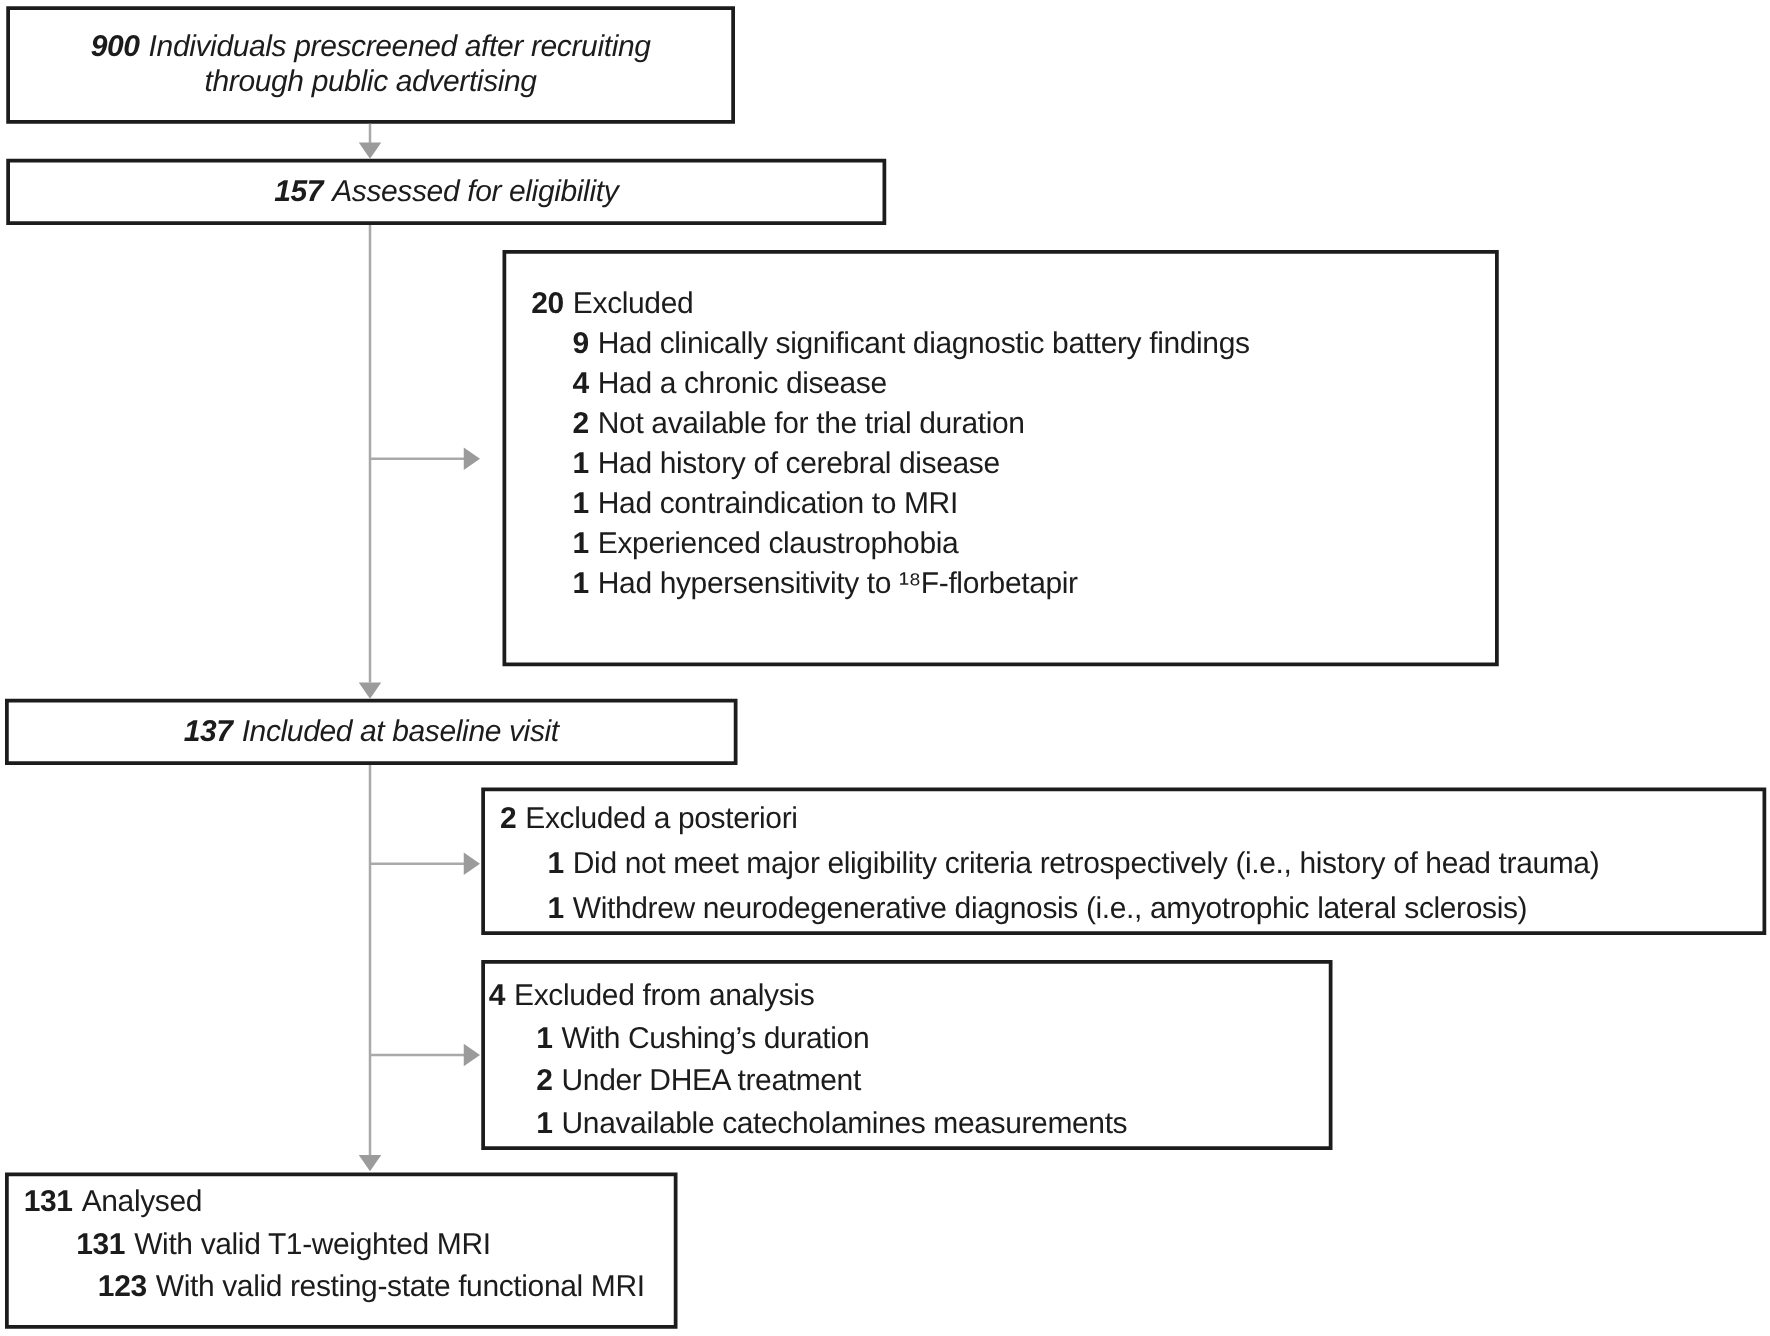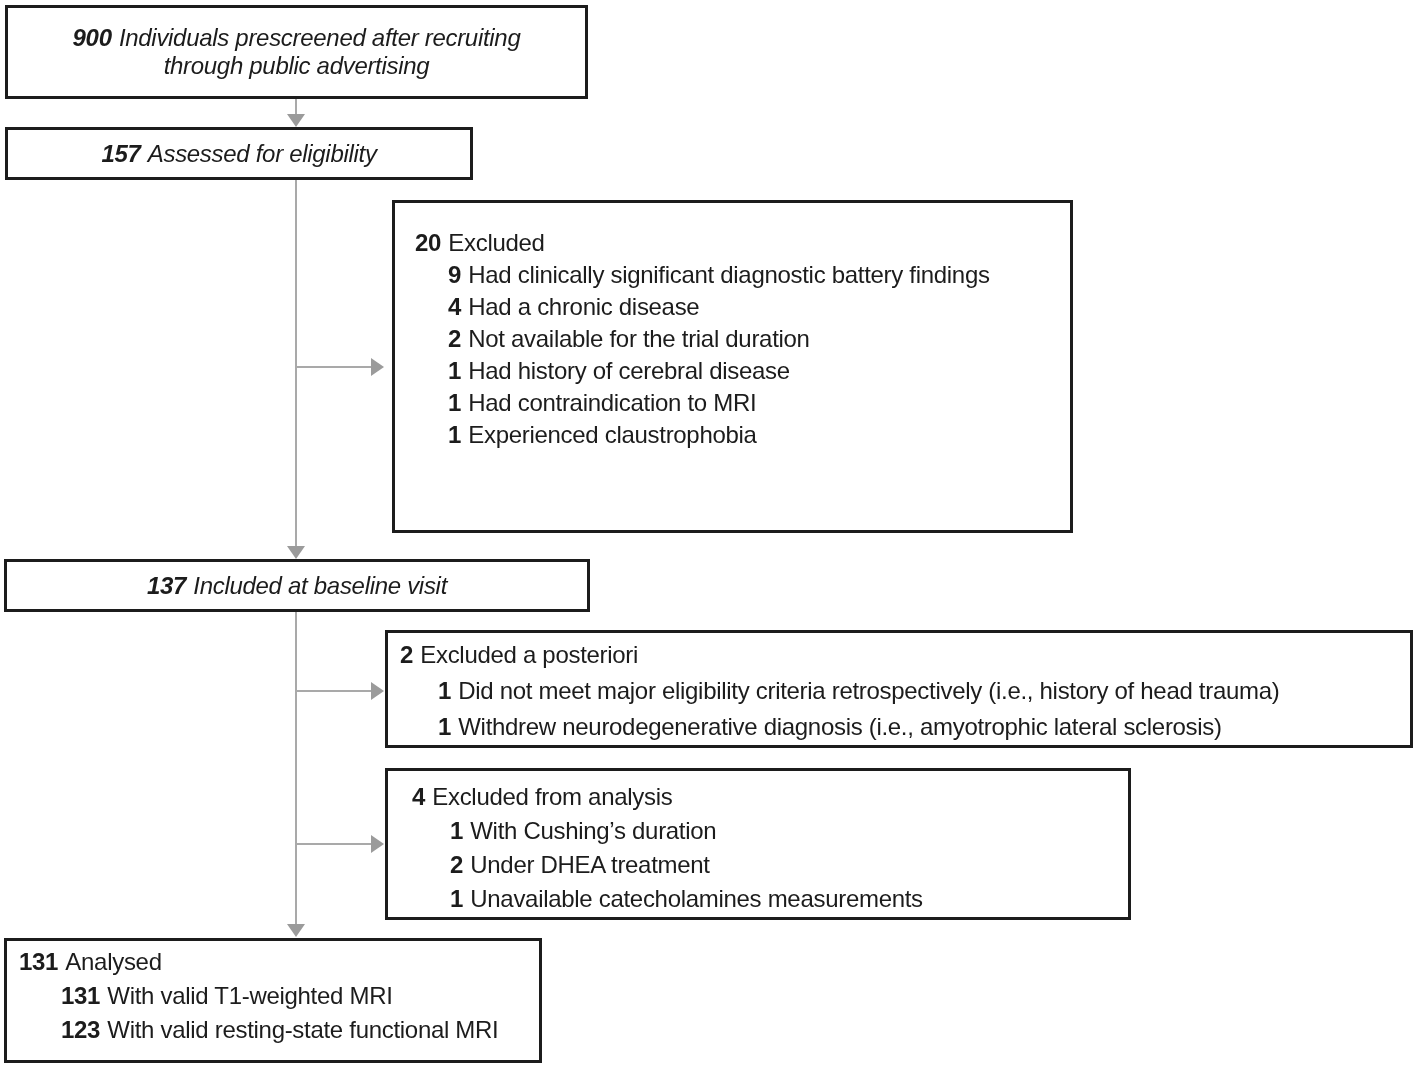--- a/index.html
+++ b/index.html
@@ -53,52 +53,55 @@
 
 <div class="box center-box" style="left:5px; top:5px; width:583px; height:94px;">
   <div class="wrap">
     <b class="num">900</b><span>Individuals prescreened after recruiting through public advertising</span>
   </div>
 </div>
 
 <div class="vline" style="left:295px; top:99px; height:16px;"></div>
 <div class="head-down" style="left:287px; top:114px;"></div>
 
-<div class="box center-box" style="left:5px; top:127px; width:468px; height:53px;">
+<div class="box center-box" style="left:5px; top:127px; width:704px; height:53px;">
   <div>
     <b class="num">157</b><span>Assessed for eligibility</span>
   </div>
 </div>
 
 <div class="vline" style="left:295px; top:180px; height:366px;"></div>
 <div class="head-down" style="left:287px; top:546px;"></div>
 <div class="hline" style="left:296px; top:366px; width:76px;"></div>
 <div class="head-right" style="left:371px; top:358px;"></div>
 
-<div class="box" style="left:392px; top:200px; width:681px; height:333px; padding:24px 8px 0 20px;">
+<div class="box" style="left:402px; top:200px; width:797px; height:333px; padding:24px 8px 0 20px;">
   <div class="line" style="line-height:32px;">
     <b class="num">20</b><span>Excluded</span>
   </div>
   <div class="line sub" style="line-height:32px; margin-left:33px;">
     <b class="num">9</b><span>Had clinically significant diagnostic battery findings</span>
   </div>
   <div class="line sub" style="line-height:32px; margin-left:33px;">
     <b class="num">4</b><span>Had a chronic disease</span>
   </div>
   <div class="line sub" style="line-height:32px; margin-left:33px;">
     <b class="num">2</b><span>Not available for the trial duration</span>
   </div>
   <div class="line sub" style="line-height:32px; margin-left:33px;">
     <b class="num">1</b><span>Had history of cerebral disease</span>
   </div>
   <div class="line sub" style="line-height:32px; margin-left:33px;">
     <b class="num">1</b><span>Had contraindication to MRI</span>
   </div>
   <div class="line sub" style="line-height:32px; margin-left:33px;">
     <b class="num">1</b><span>Experienced claustrophobia</span>
+  </div>
+  <div class="line sub" style="line-height:32px; margin-left:33px;">
+    <b class="num">1</b><span>Had hypersensitivity to ¹⁸F-florbetapir</span>
   </div>
 </div>
 
 <div class="box center-box" style="left:4px; top:559px; width:586px; height:53px;">
   <div>
     <b class="num">137</b><span>Included at baseline visit</span>
   </div>
 </div>
 
 <div class="vline" style="left:295px; top:612px; height:312px;"></div>
@@ -113,21 +116,21 @@
     <b class="num">2</b><span>Excluded a posteriori</span>
   </div>
   <div class="line sub" style="line-height:36px; margin-left:38px;">
     <b class="num">1</b><span>Did not meet major eligibility criteria retrospectively (i.e., history of head trauma)</span>
   </div>
   <div class="line sub" style="line-height:36px; margin-left:38px;">
     <b class="num">1</b><span>Withdrew neurodegenerative diagnosis (i.e., amyotrophic lateral sclerosis)</span>
   </div>
 </div>
 
-<div class="box" style="left:385px; top:768px; width:746px; height:152px; padding:9px 8px 0 24px;">
+<div class="box" style="left:385px; top:768px; width:681px; height:152px; padding:9px 8px 0 3px;">
   <div class="line" style="line-height:34px;">
     <b class="num">4</b><span>Excluded from analysis</span>
   </div>
   <div class="line sub" style="line-height:34px; margin-left:38px;">
     <b class="num">1</b><span>With Cushing’s duration</span>
   </div>
   <div class="line sub" style="line-height:34px; margin-left:38px;">
     <b class="num">2</b><span>Under DHEA treatment</span>
   </div>
   <div class="line sub" style="line-height:34px; margin-left:38px;">
@@ -135,16 +138,16 @@
   </div>
 </div>
 
 <div class="box" style="left:4px; top:938px; width:538px; height:125px; padding:4px 6px 0 12px;">
   <div class="line" style="line-height:34px;">
     <b class="num">131</b><span>Analysed</span>
   </div>
   <div class="line sub" style="line-height:34px; margin-left:42px;">
     <b class="num">131</b><span>With valid T1-weighted MRI</span>
   </div>
-  <div class="line sub" style="line-height:34px; margin-left:42px;">
+  <div class="line sub" style="line-height:34px; margin-left:42px;text-align:center;">
     <b class="num">123</b><span>With valid resting-state functional MRI</span>
   </div>
 </div>
 
 </body></html>

